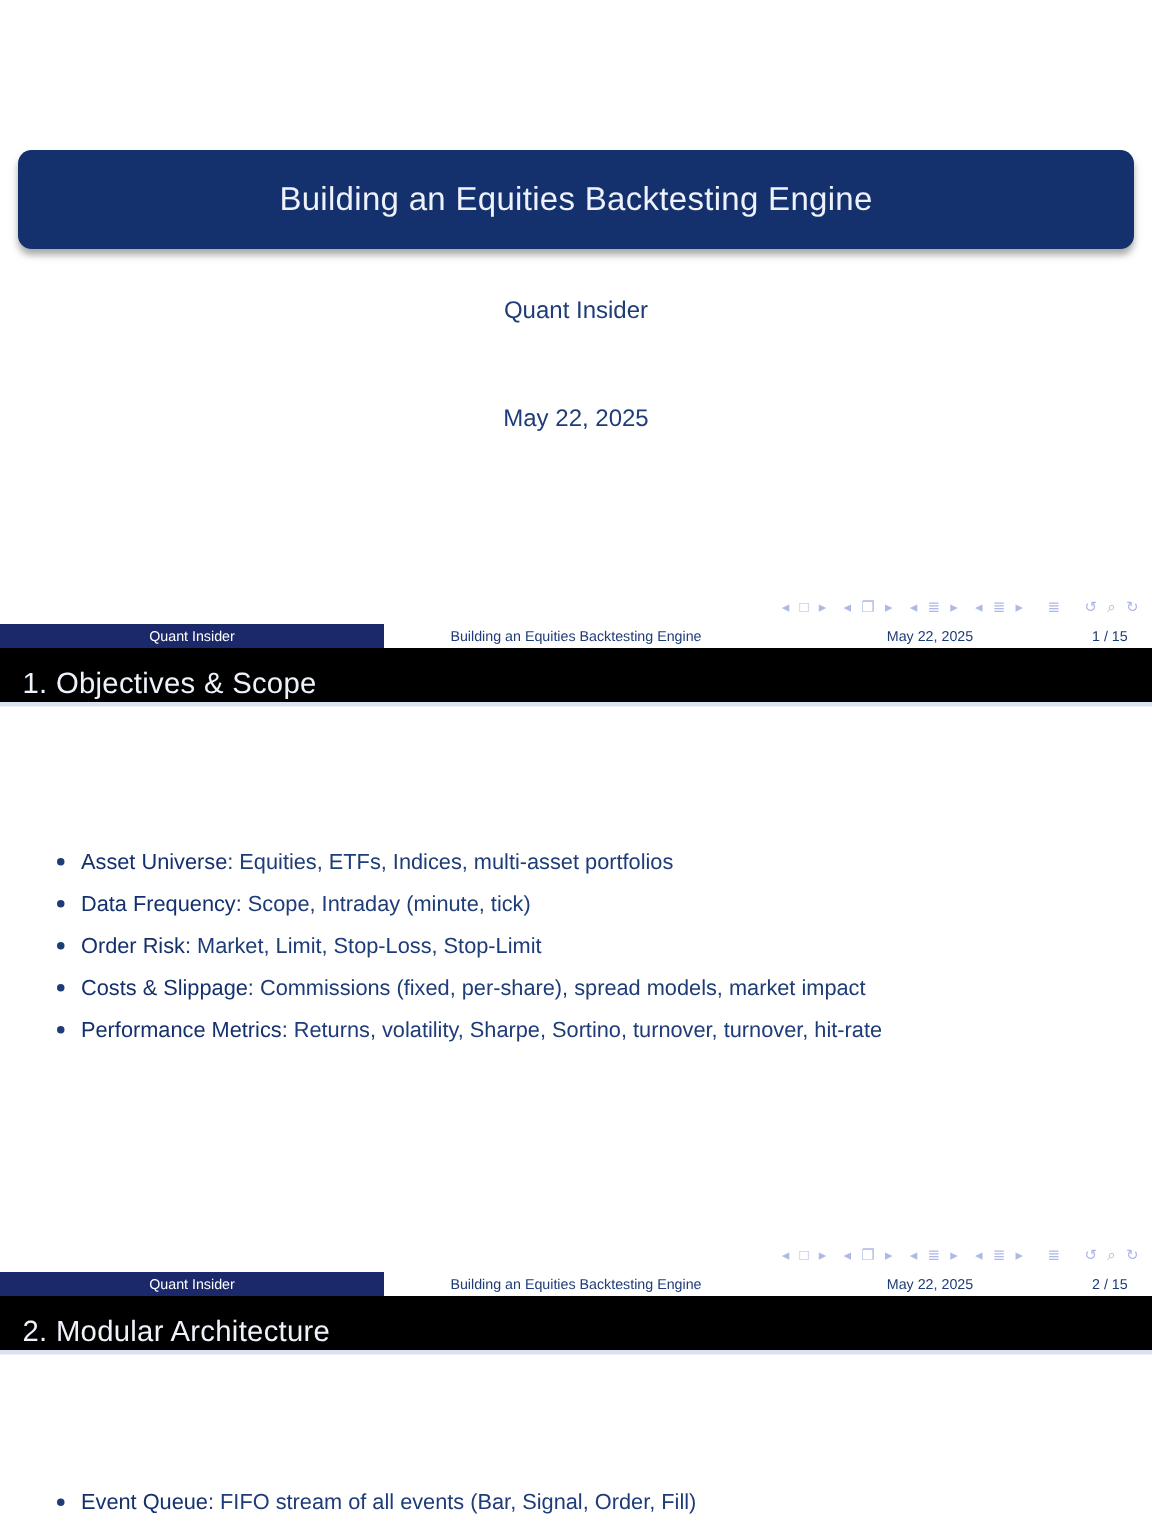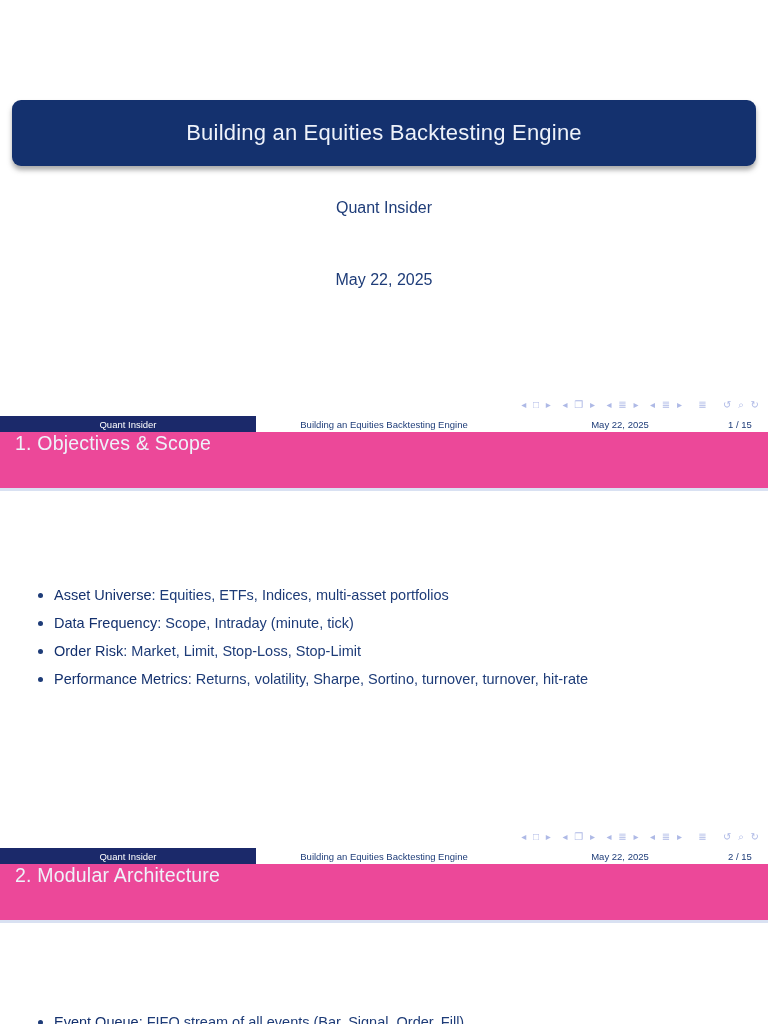--- a/index.html
+++ b/index.html
@@ -39,22 +39,22 @@
                  display: flex; align-items: center; justify-content: center; }
   .foot-title  { width: 256px; background: #ffffff; color: #1E3C78;
                  display: flex; align-items: center; justify-content: center; }
   .foot-right  { width: 256px; background: #ffffff; color: #1E3C78;
                  display: flex; align-items: center; }
   .foot-date   { width: 216px; text-align: center; }
   .foot-page   { width: 40px; text-align: left; padding-right: 9px; }
 
   
   .frametitle {
-    height: 56px; background: #ec4899; color: #eef2fa;
-    display: flex; align-items: flex-start; padding-left: 15px;
+    height: 36px; background: #000000; color: #eef2fa;
+    display: flex; align-items: flex-end; padding-left: 15px;
     font-size: 19.5px; letter-spacing: 0.2px;
   }
   .frametitle-underline { height: 3px; background: #D9E1F2; }
 
   ul.bullets { list-style: none; margin-top: 90px; padding-left: 38px; }
   .slide-3 ul.bullets { margin-top: 85px; }
   ul.bullets li { height: 28px; line-height: 28px; font-size: 14.5px;
                   color: #1E3C78; white-space: nowrap; }
   .bullet-dot { display: inline-block; width: 5px; height: 5px; border-radius: 50%;
                 background: #1E3C78; margin-right: 11px; vertical-align: 2px; }
@@ -94,20 +94,23 @@
       <li>
         <span class="bullet-dot"></span><span class="term">Asset Universe</span><span>: Equities, ETFs, Indices, multi-asset portfolios</span>
       </li>
       <li>
         <span class="bullet-dot"></span><span class="term">Data Frequency</span><span>: Scope, Intraday (minute, tick)</span>
       </li>
       <li>
         <span class="bullet-dot"></span><span class="term">Order Risk</span><span>: Market, Limit, Stop-Loss, Stop-Limit</span>
       </li>
       <li>
+        <span class="bullet-dot"></span><span class="term">Costs &amp; Slippage</span><span>: Commissions (fixed, per-share), spread models, market impact</span>
+      </li>
+      <li>
         <span class="bullet-dot"></span><span class="term">Performance Metrics</span><span>: Returns, volatility, Sharpe, Sortino, turnover, turnover, hit-rate</span>
       </li>
     </ul>
 
     <div class="navrow">◂ □ ▸  ◂ ❐ ▸  ◂ ≣ ▸  ◂ ≣ ▸   ≣   ↺ ⌕ ↻</div>
 
     <div class="footbar">
       <div class="foot-author">Quant Insider</div>
       <div class="foot-title">Building an Equities Backtesting Engine</div>
       <div class="foot-right">

